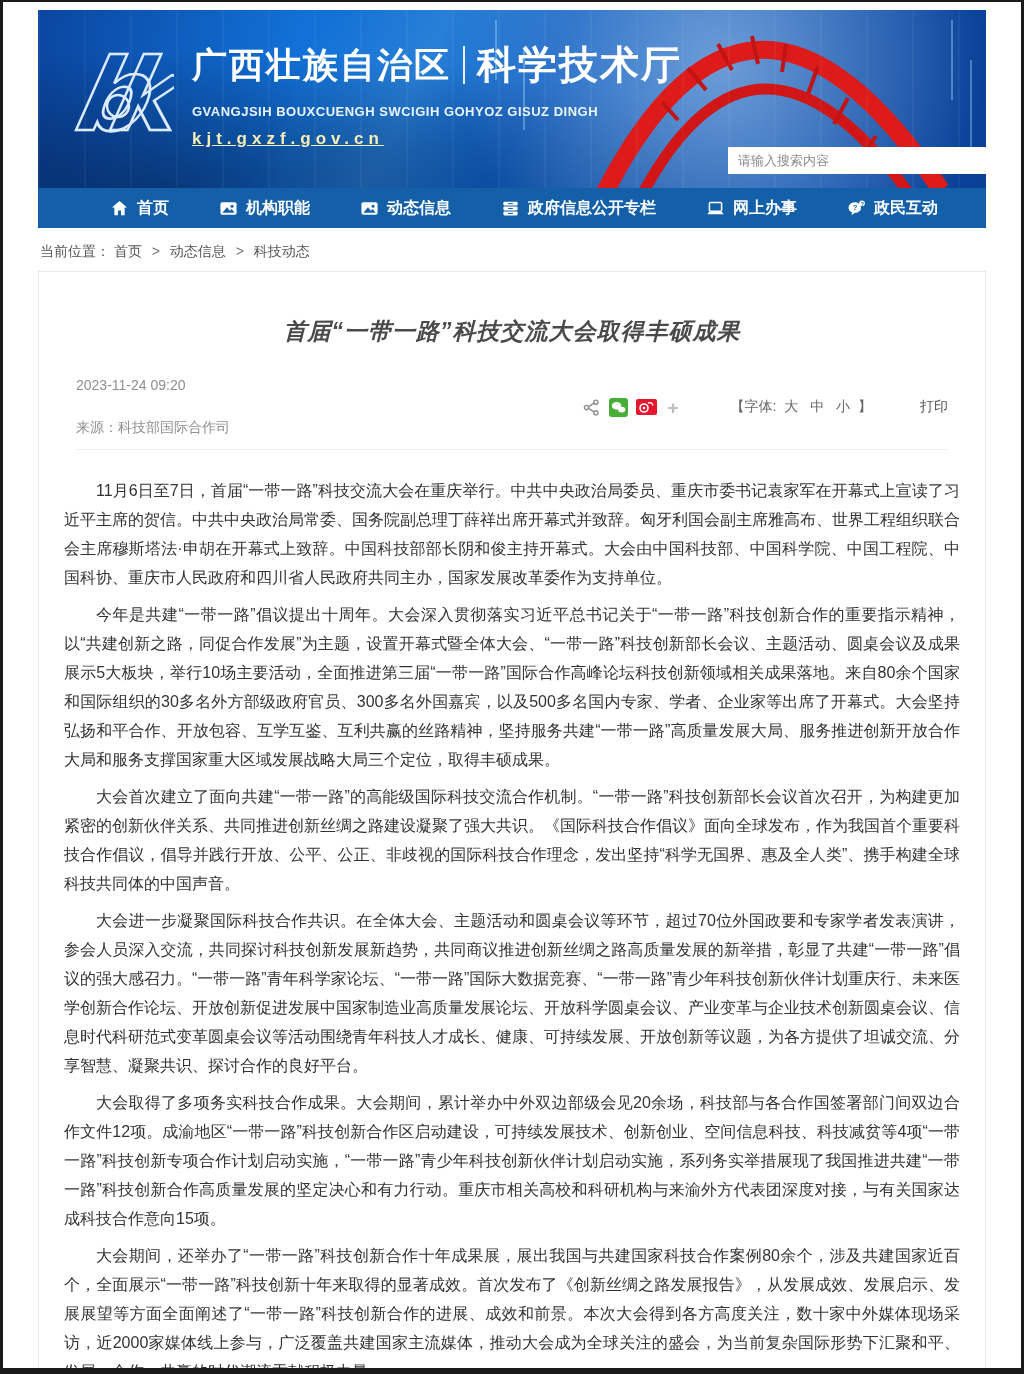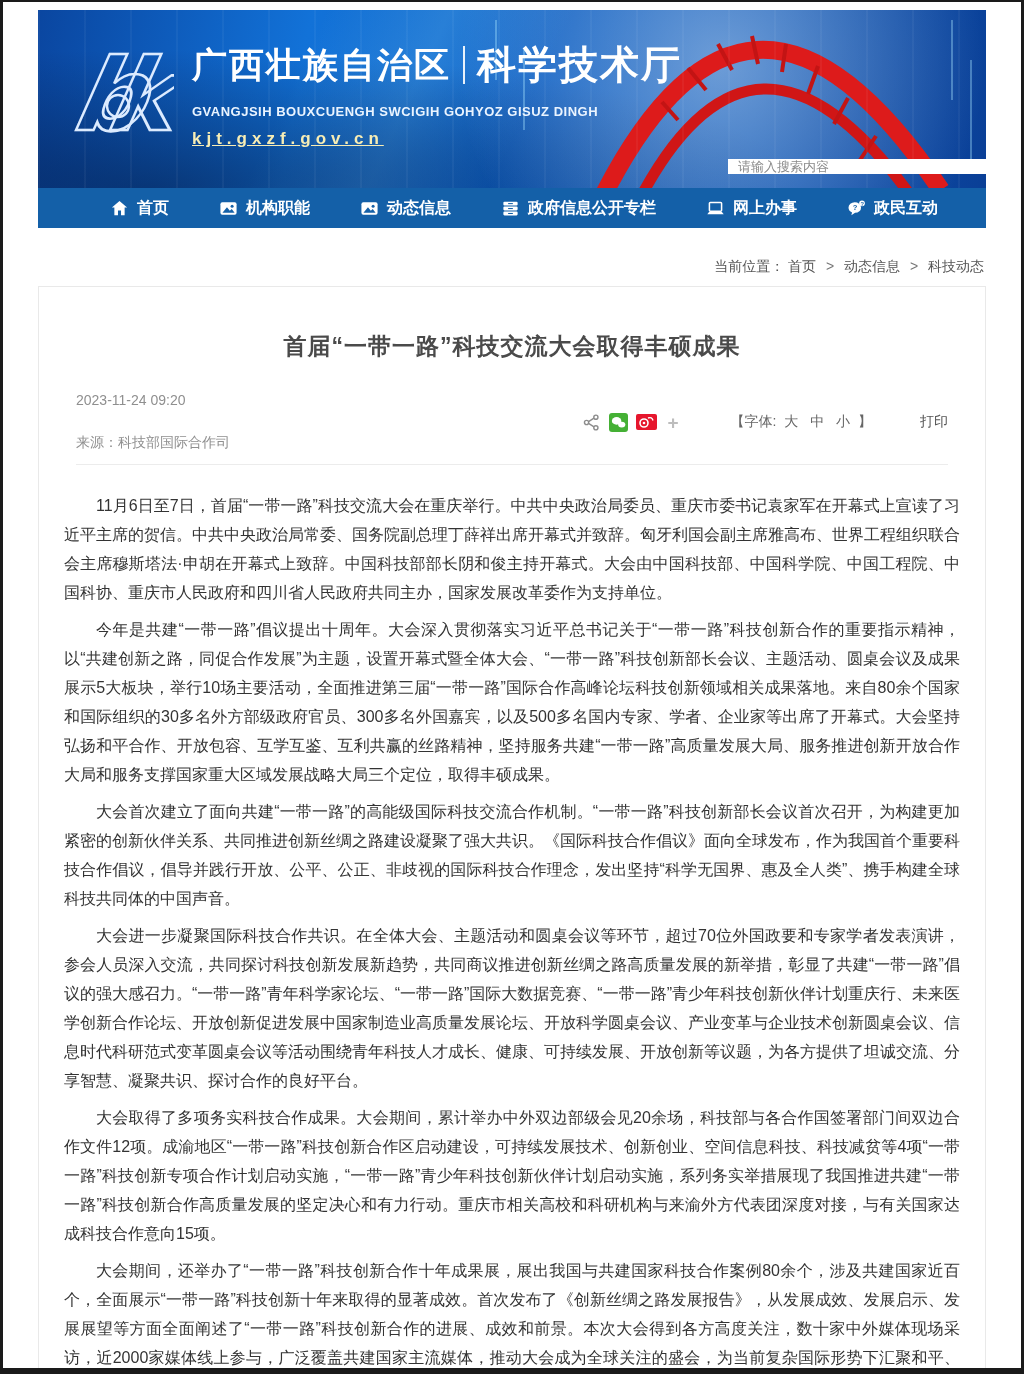--- a/index.html
+++ b/index.html
@@ -31,51 +31,51 @@
   .brand { position:absolute; left:28px; top:28px; display:flex; align-items:flex-start; z-index:3; }
   .logo-svg { width:108px; height:118px; margin-right:18px; }
   .brand-cn { display:flex; align-items:center; color:#fff; font-weight:bold; letter-spacing:2px;justify-content:flex-end; }
   .brand-cn .region { font-size:35px; }
   .brand-cn .vbar { width:2px; height:38px; background:rgba(255,255,255,.9); margin:0 12px; }
   .brand-cn .dept { font-size:39px; }
   .brand-zhuang { color:#eaf4ff; font-size:13px; font-weight:bold; letter-spacing:.5px; margin-top:12px; }
   .brand-url { color:#f7edb5; font-size:17px; font-weight:bold; letter-spacing:5px; margin-top:10px;text-decoration:underline; }
   .search {
     position:absolute; right:0; bottom:14px; z-index:4;
-    width:258px; height:15px; border:none; outline:none;
+    width:258px; height:27px; border:none; outline:none;
     background:#ffffff; font-size:13px; color:#555; padding:0 10px;
     font-family:"Liberation Sans","DejaVu Sans",sans-serif;
   }
   .search::placeholder { color:#8a8a8a; }
 
   
   .nav {
     height:40px; background:#1460a8; display:flex; align-items:center;
     justify-content:space-between; padding:0 48px 0 72px;
   }
   .nav-item {
     display:flex; align-items:center; gap:8px; color:#fff; text-decoration:none;
     font-size:16px; font-weight:bold; white-space:nowrap; cursor:pointer;
   }
   .nav-ico { width:19px; height:19px; display:inline-flex; }
   .nav-ico svg { width:100%; height:100%; }
 
   
-  .breadcrumb { margin:30px 2px 10px; font-size:14px; color:#555;text-align:right; }
+  .breadcrumb { margin:15px 2px 10px; font-size:14px; color:#555; }
   .breadcrumb a { color:#555; text-decoration:none; cursor:pointer; }
   .breadcrumb .sep { margin:0 6px; color:#777; }
 
   
   .article-box {
     border:1px solid #e9e9e9; background:#fff; min-height:1052px;
     padding:26px 25px 24px;
   }
   .article-title {
     text-align:center; font-size:23px; font-weight:bold; color:#4a4a4a;
-    margin-top:18px; letter-spacing:1px;
+    margin-top:18px; letter-spacing:1px;font-style:italic;
   }
   .meta {
     display:flex; align-items:center; margin-top:30px; font-size:14px; color:#8f8f8f;
     padding:0 12px 12px;
   }
   .meta-left { display:flex; gap:26px;flex-direction:column; }
   .meta-right { margin-left:auto; display:flex; align-items:center; gap:8px; color:#777; }
   .share-ico { width:19px; height:19px; display:inline-flex; cursor:pointer; }
   .badge { width:19px; height:19px; border-radius:3px; display:inline-flex; align-items:center; justify-content:center; cursor:pointer; }
   .badge svg { width:100%; height:100%; }

